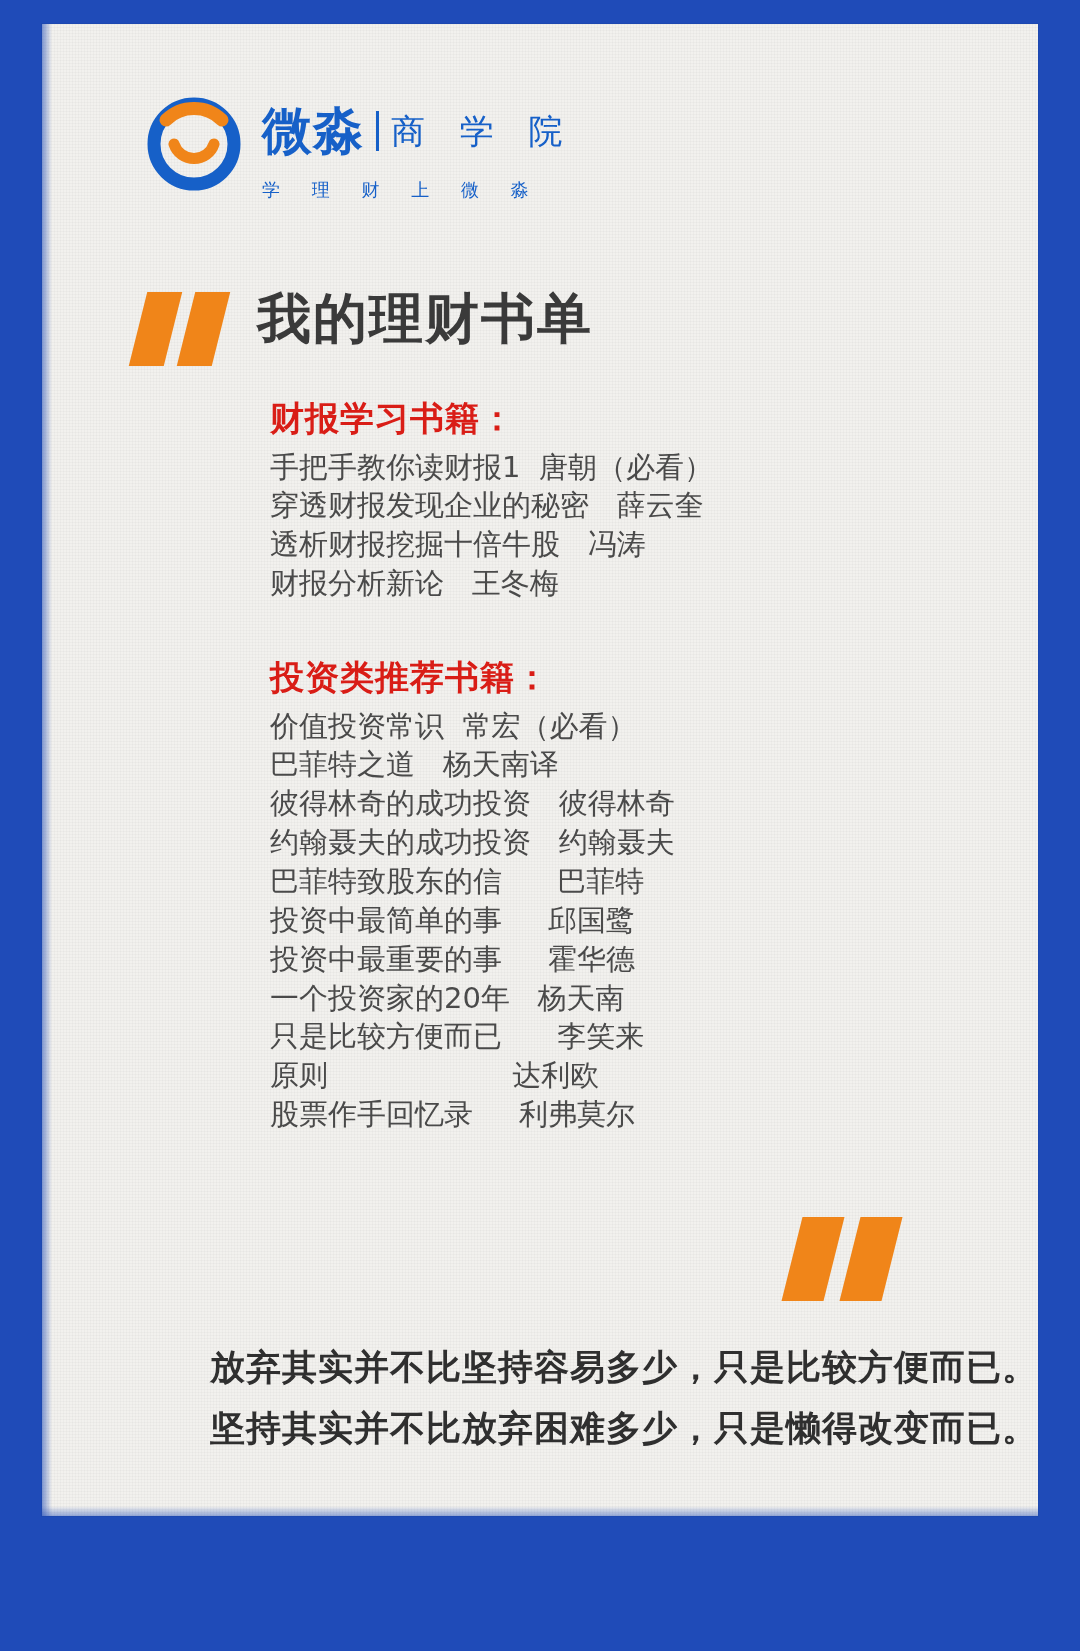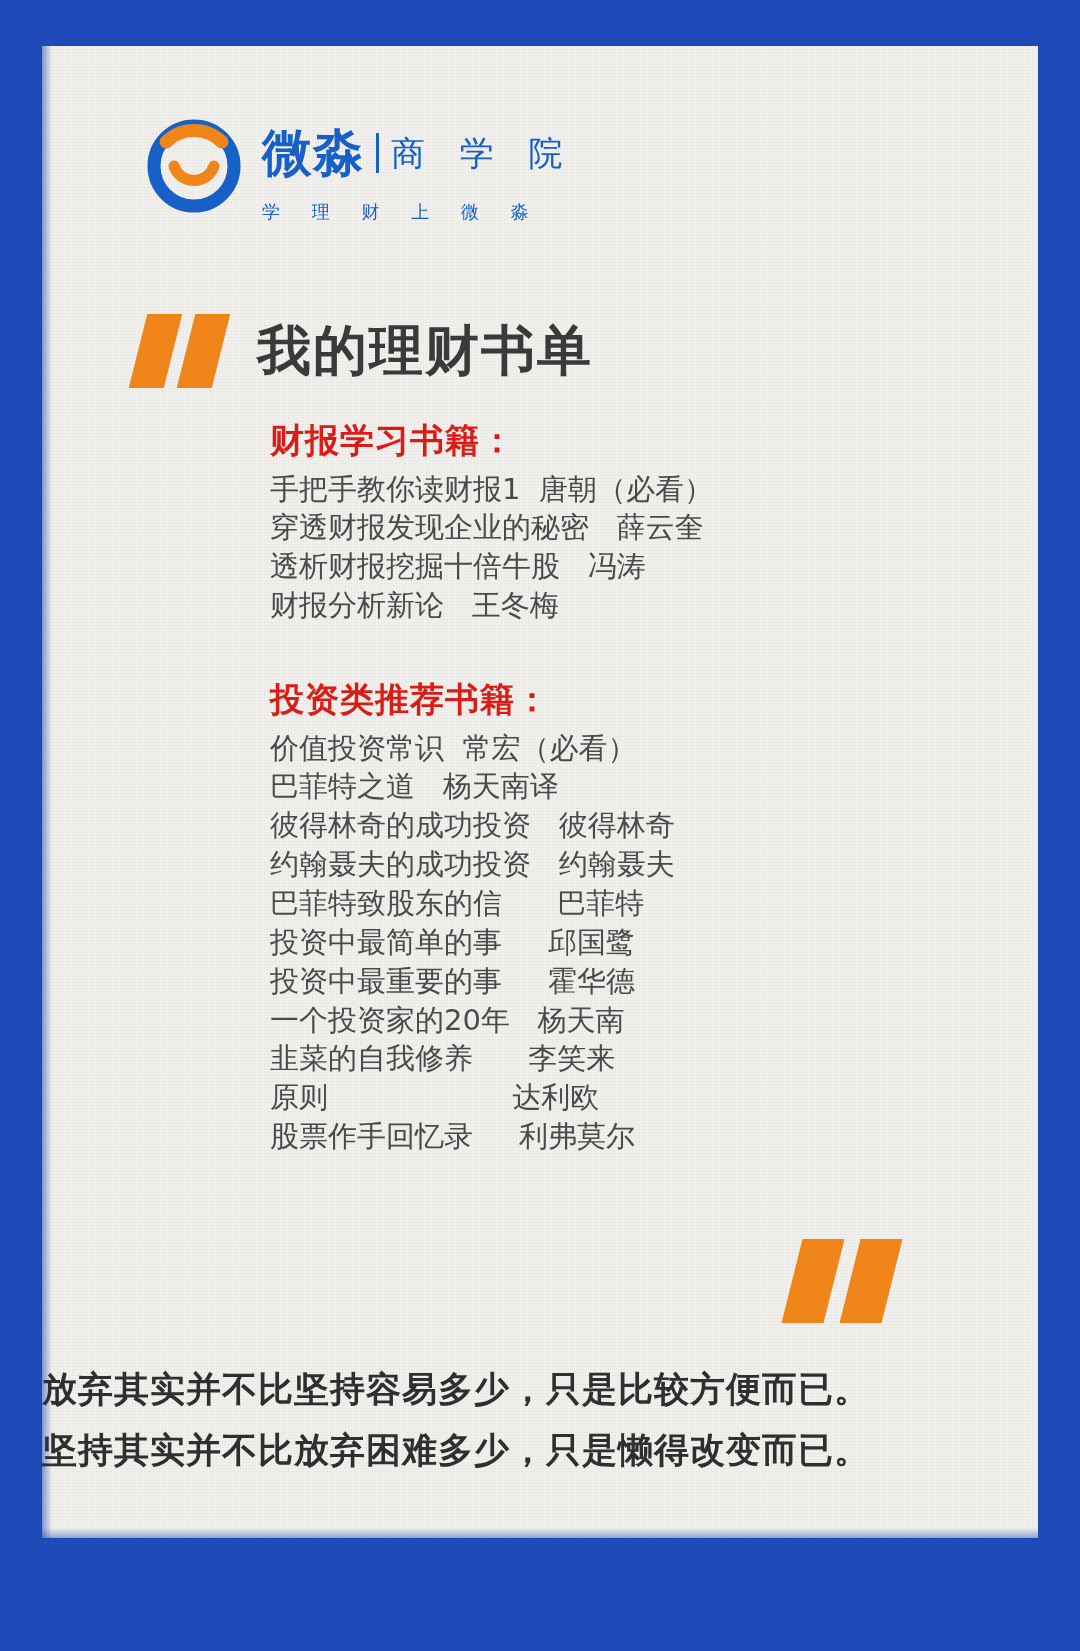--- a/index.html
+++ b/index.html
@@ -16,21 +16,21 @@
   .poster {
     position: relative;
     width: 1080px;
     height: 1651px;
     background: #1f4bb8;
     box-sizing: border-box;
   }
   .paper {
     position: absolute;
     left: 42px;
-    top: 46px;
+    top: 24px;
     width: 996px;
     height: 1492px;
     background:
       repeating-linear-gradient(0deg, rgba(0,0,0,0.022) 0px, rgba(0,0,0,0.022) 1px, rgba(255,255,255,0) 1px, rgba(255,255,255,0) 3px),
       repeating-linear-gradient(90deg, rgba(0,0,0,0.022) 0px, rgba(0,0,0,0.022) 1px, rgba(255,255,255,0) 1px, rgba(255,255,255,0) 3px),
       #f2f1ee;
     box-shadow: 0 0 0 1px rgba(0,0,0,0.04);
     overflow: hidden;
     text-decoration: underline;
   }
@@ -101,21 +101,20 @@
     color: #1660c8;
     letter-spacing: 13px;
   }
 
   
   .title-row {
     position: absolute;
     left: 96px;
     top: 268px;
     display: flex;
-    align-items: center;
   }
   .quote-mark {
     display: flex;
     gap: 13px;
     margin-right: 36px;
   }
   .quote-bar {
     width: 35px;
     height: 74px;
     background: #f08519;
@@ -169,21 +168,21 @@
     width: 42px;
     height: 84px;
   }
 
   
   .footer {
     position: absolute;
     left: 0;
     right: 0;
     bottom: 58px;
-    text-align: left;
+    text-align: right;
   }
   .footer-line {
     font-family: "DejaVu Serif", "Liberation Serif", serif;
     font-size: 35px;
     font-weight: bold;
     color: #2f2f2f;
     line-height: 1.75;
     letter-spacing: 1px;
   }
 </style>
@@ -232,21 +231,21 @@
       <div class="section">
         <div class="section-heading">投资类推荐书籍：</div>
         <div class="book-line">价值投资常识  常宏（必看）</div>
         <div class="book-line">巴菲特之道   杨天南译</div>
         <div class="book-line">彼得林奇的成功投资   彼得林奇</div>
         <div class="book-line">约翰聂夫的成功投资   约翰聂夫</div>
         <div class="book-line">巴菲特致股东的信      巴菲特</div>
         <div class="book-line">投资中最简单的事     邱国鹭</div>
         <div class="book-line">投资中最重要的事     霍华德</div>
         <div class="book-line">一个投资家的20年   杨天南</div>
-        <div class="book-line">韭菜的自我修养      李笑来</div>
+        <div class="book-line">只是比较方便而已      李笑来</div>
         <div class="book-line">原则                    达利欧</div>
         <div class="book-line">股票作手回忆录     利弗莫尔</div>
       </div>
 
     </div>
 
     <div class="quote-mark quote-mark-bottom">
       <div class="quote-bar"></div>
       <div class="quote-bar"></div>
     </div>

